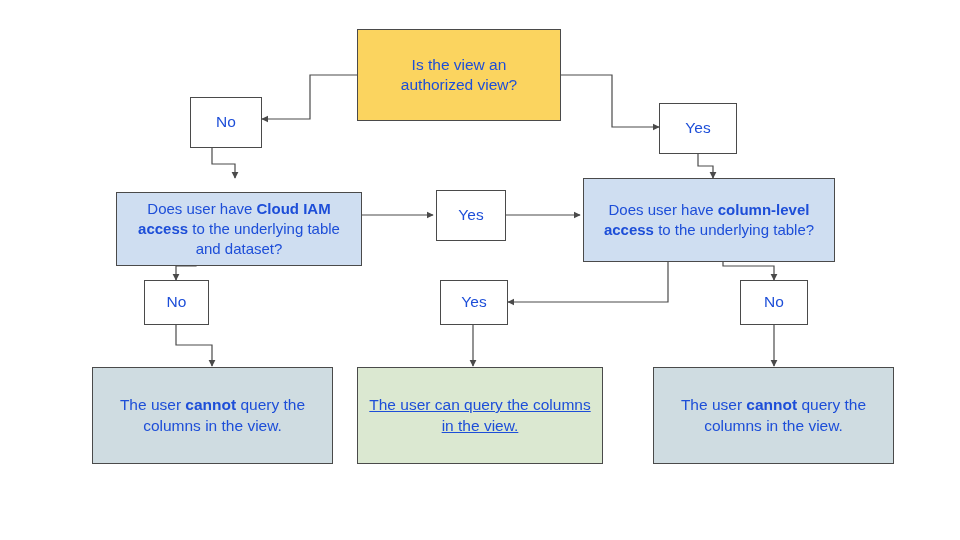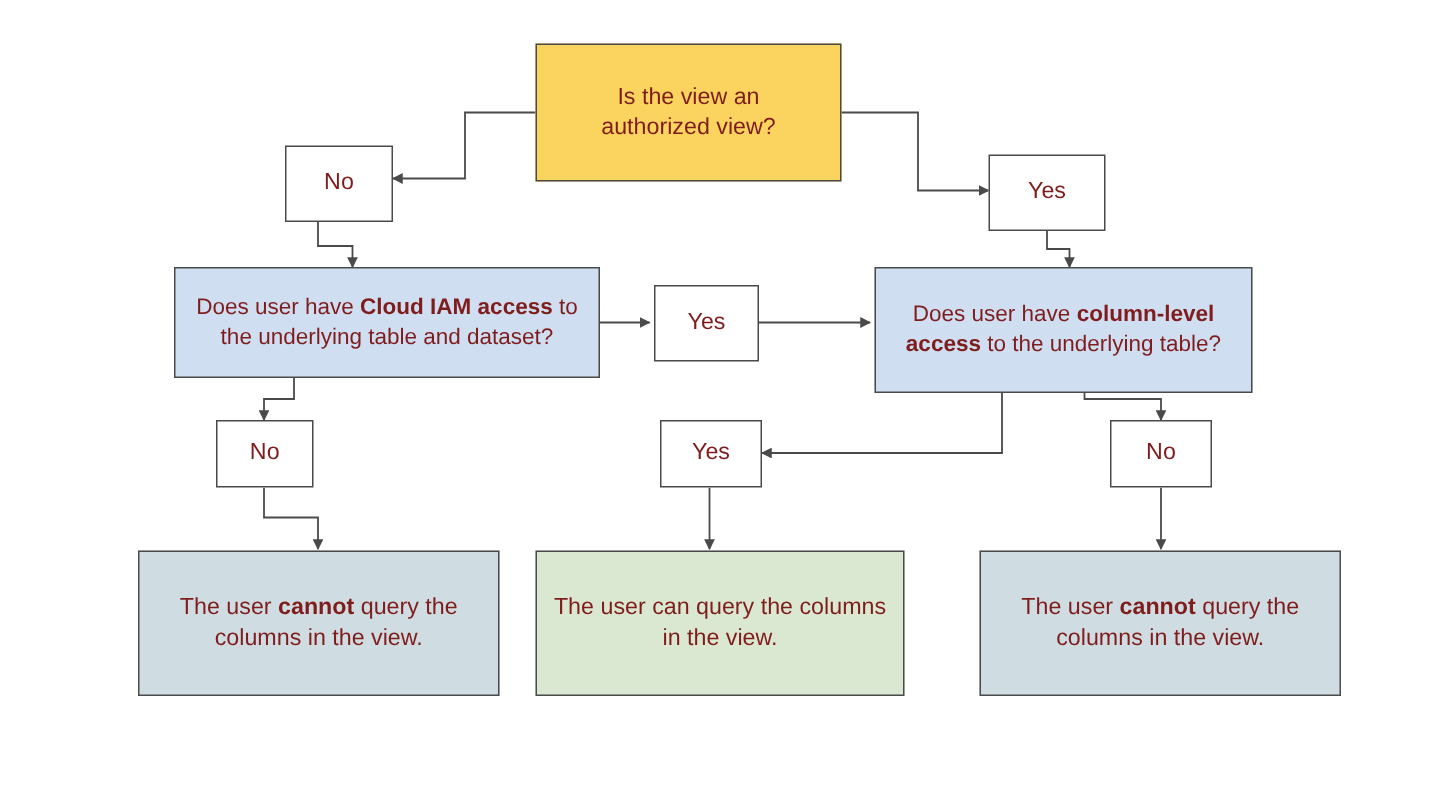--- a/index.html
+++ b/index.html
@@ -28,21 +28,21 @@
     pointer-events: none;
   }
   .node {
     position: absolute;
     box-sizing: border-box;
     border: 1px solid #4a4a4a;
     display: flex;
     align-items: center;
     justify-content: center;
     text-align: center;
-    color: #7f1d1d;
+    color: #1d4ed8;
     line-height: 1.32;
   }
   .node .txt {
     display: block;
     padding: 0 8px;
     white-space: pre-line;
   }
   .node-question {
     background: #fbd45f;
     font-size: 15.5px;
@@ -56,20 +56,21 @@
     font-size: 15.5px;
     align-items: center;
   }
   .node-result-deny {
     background: #cfdce1;
     font-size: 15.5px;
   }
   .node-result-allow {
     background: #dbe8d1;
     font-size: 15.5px;
+    text-decoration: underline;
   }
   .node b {
     font-weight: bold;
   }
 </style>
 </head>
 <body>
 
 <div id="canvas">
 
@@ -101,21 +102,21 @@
   </div>
 
   <div class="node node-label" style="left:190px; top:97px; width:72px; height:51px;">
     <span class="txt">No</span>
   </div>
 
   <div class="node node-label" style="left:659px; top:103px; width:78px; height:51px;">
     <span class="txt">Yes</span>
   </div>
 
-  <div class="node node-decision" style="left:116px; top:178px; width:284px; height:74px;">
+  <div class="node node-decision" style="left:116px; top:192px; width:246px; height:74px;">
     <span class="txt"><span>Does user have </span><b>Cloud IAM</b><span> </span><b>access</b><span> to the underlying table and dataset?</span></span>
   </div>
 
   <div class="node node-label" style="left:436px; top:190px; width:70px; height:51px;">
     <span class="txt">Yes</span>
   </div>
 
   <div class="node node-decision" style="left:583px; top:178px; width:252px; height:84px;">
     <span class="txt"><span>Does user have </span><b>column-level access</b><span> to the underlying table?</span></span>
   </div>

